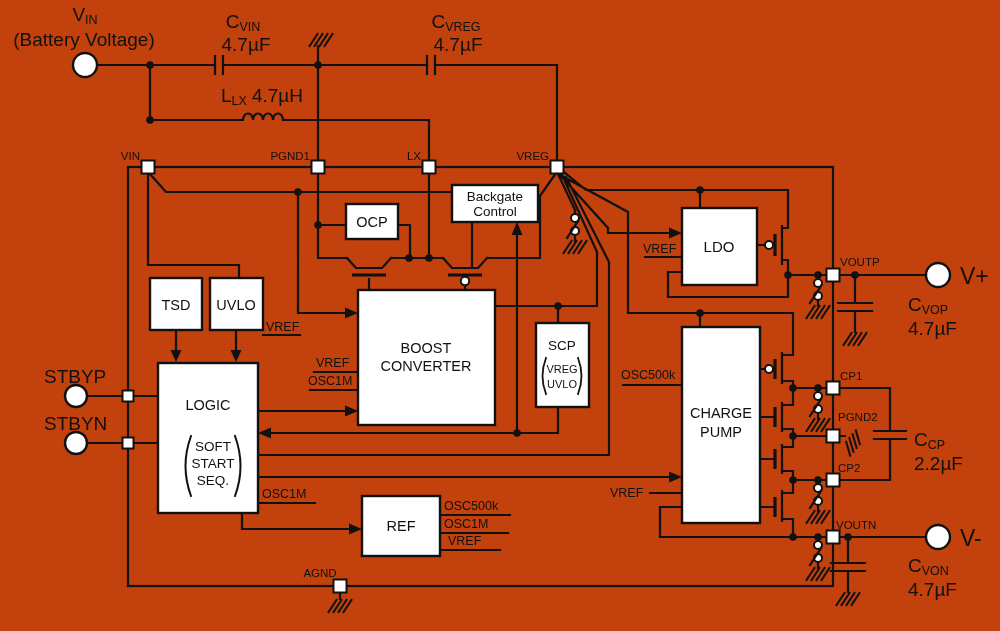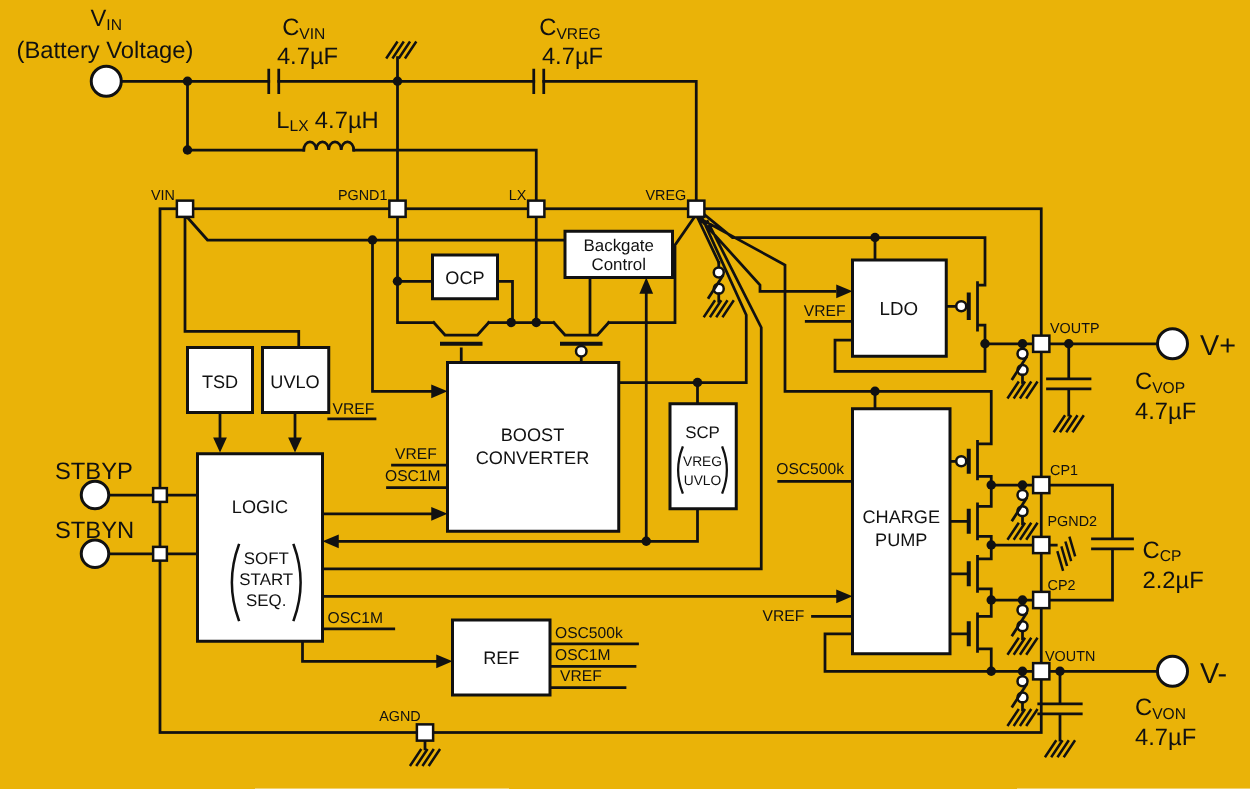--- a/index.html
+++ b/index.html
@@ -1,16 +1,16 @@
 <!DOCTYPE html>
 <html><head>
 <meta charset="utf-8">
 <style>
   html,body{margin:0;padding:0;background:#fff;}
-  .stage{width:1000px;height:631px;position:relative;background:#eab308;font-family:"Liberation Sans",sans-serif;}
+  .stage{width:1000px;height:631px;position:relative;background:#c2410c;font-family:"Liberation Sans",sans-serif;}
   svg text{font-family:"Liberation Sans",sans-serif;fill:#111;}
   .w{stroke:#111;stroke-width:2.2;fill:none;stroke-linecap:square;}
   .wg{stroke:#111;stroke-width:3.2;fill:none;stroke-linecap:butt;}
   .bx{fill:#fff;stroke:#111;stroke-width:2.4;}
   .pin{fill:#fff;stroke:#111;stroke-width:2;}
   .dot{fill:#111;stroke:none;}
   .ah{fill:#111;stroke:none;}
   .term{fill:#fff;stroke:#111;stroke-width:2.4;}
   .gc{fill:#fff;stroke:#111;stroke-width:2;} .f12{font-size:12.5px;} .f115{font-size:11.5px;}
   .f13{font-size:13.5px;} .f14{font-size:14.5px;} .f15{font-size:15px;}

